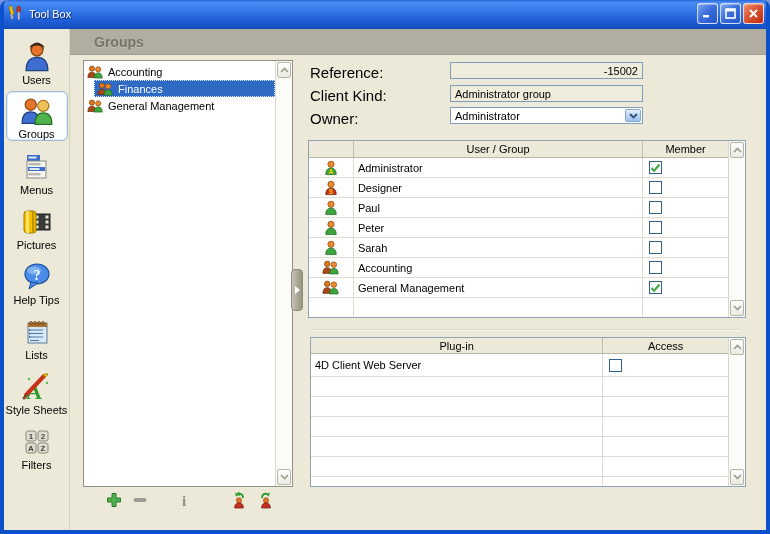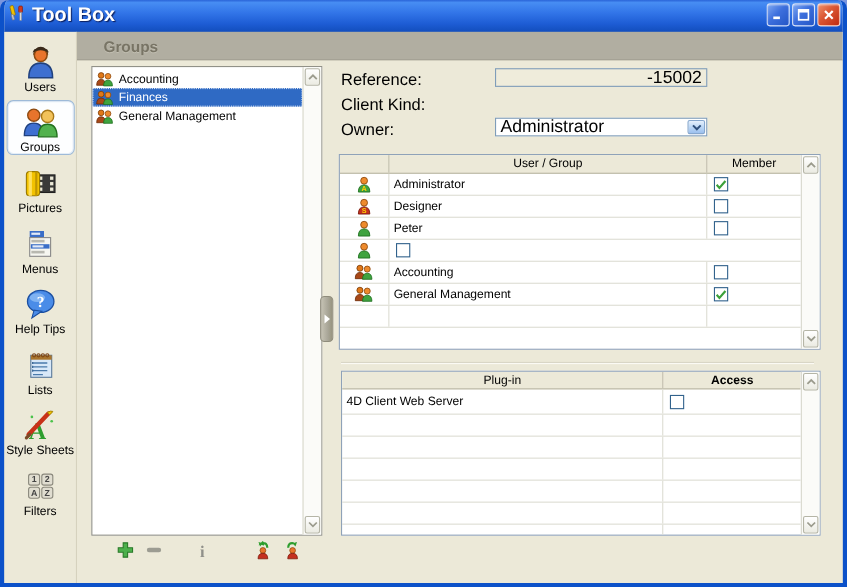--- a/index.html
+++ b/index.html
@@ -15,21 +15,21 @@
   }
 
   
   .titlebar {
     position: absolute; left: -4px; right: -4px; top: 0; height: 29px;
     background: linear-gradient(180deg,#2A64D8 0%,#478DF3 8%,#3275E8 40%,#1D5CD4 75%,#1450C0 96%,#0F49B4 100%);
     border-radius: 7px 7px 0 0;
     display: flex; align-items: center; padding: 0 6px 2px 8px;
   }
   .titlebar .title {
-    color:#fff; font-weight: bold; font-size: 18px; margin-left: 5px;
+    color:#fff; font-weight: normal; font-size: 11px; margin-left: 5px;
     text-shadow: 1px 1px 1px rgba(0,0,40,.7); flex: 1;
   }
   .winbtns { display: flex; gap: 2px; }
   .winbtn {
     width: 21px; height: 21px; border-radius: 3px; border: 1px solid rgba(255,255,255,.75);
     display: flex; align-items: center; justify-content: center;
     background: linear-gradient(135deg,#7FA8F2 0%,#3D6FDD 45%,#2356C6 100%);
     box-shadow: inset 0 1px 1px rgba(255,255,255,.4);
   }
   .winbtn.close { background: linear-gradient(135deg,#F0926C 0%,#DC5A36 40%,#C02A10 100%); }
@@ -65,21 +65,21 @@
 
   
   .groups-list {
     position: absolute; left: 13px; top: 5px; width: 210px; height: 427px;
     background: #FFFFFF; border: 1px solid #919188;
     display: flex;
   }
   .gl-items { flex: 1; padding-top: 2px; overflow: hidden; }
   .gl-item { height: 17px; display: flex; align-items: center; gap: 4px; padding-left: 3px; cursor: default; }
   .gl-item .gl-label { font-size: 11px; white-space: nowrap; }
-  .gl-item.sel { background: #2F6AC4; }
+  .gl-item.sel { background: #2F6AC4; margin-left: 10px; }
   .gl-item.sel .gl-label { color: #fff; }
   .gl-item.sel { outline: 1px dotted rgba(255,255,255,.85); outline-offset: -1px; }
 
   
   .vscroll { width: 17px; border-left: 1px solid #D8D8CC; background: #FBFBF8; display:flex; flex-direction:column; justify-content:space-between; }
   .sbtn {
     height: 16px; background: linear-gradient(180deg,#FFFFFF,#EBEBE2);
     border: 1px solid #B5B5A6; border-radius: 2px; margin: 1px;
     display: flex; align-items: center; justify-content: center;
   }
@@ -95,21 +95,21 @@
     border: 1px solid #8F8C7C; border-radius: 4px;
     display:flex; align-items:center; justify-content:center;
   }
   .splitter .arrow { width:0; height:0; border-top:4px solid transparent; border-bottom:4px solid transparent; border-left:5px solid #fff; }
 
   
   .fld-label { position: absolute; left: 240px; font-size: 15px; color:#000; }
   .fld {
     position: absolute; left: 380px; width: 193px; height: 17px;
     border: 1px solid #7F9DB9; background: #EFECDB;
-    font-size: 16px; padding: 1px 4px; display:flex; align-items:center;
+    font-size: 11px; padding: 1px 4px; display:flex; align-items:center;
   }
   .fld.num { justify-content: flex-end; }
   .combo { background:#fff; padding-right: 18px; }
   .combo .cbtn {
     position: absolute; right: 1px; top: 1px; bottom: 1px; width: 16px;
     background: linear-gradient(180deg,#E6F0FC 0%,#BCD7F5 50%,#9CC0EE 100%);
     border: 1px solid #86A7CE; border-radius: 2px;
     display:flex; align-items:center; justify-content:center;
   }
 
@@ -131,21 +131,21 @@
   .members .c-member { width: 86px; }
 
   .hr-sep { position: absolute; left: 240px; top: 274px; width: 430px; height: 2px;
     border-top: 1px solid #D9D6C6; border-bottom: 1px solid #FBFAF4; }
 
   .plugins { left: 240px; top: 282px; width: 436px; height: 150px; }
   .plugins .xrow { height: 20px; flex: 0 0 20px; }
   .plugins .xrow.first { height: 23px; flex: 0 0 23px; }
   .plugins .xrow.head { height: 16px; flex: 0 0 16px; }
   .plugins .c-plugin { width: 292px; }
-  .plugins .c-access { width: 126px; font-weight: bold; }
+  .plugins .c-access { width: 126px; }
 
   .chk {
     width: 13px; height: 13px; background: #fff; border: 1px solid #31628C;
     display: flex; align-items: center; justify-content: center; margin-left: 2px;
   }
 </style>
 </head>
 <body>
 
 <div class="window">
@@ -200,48 +200,48 @@
               <circle cx="6" cy="5" r="3.1" fill="#E8742C" stroke="#8C4A10" stroke-width="0.7"></circle>
               <path d="M1.2,15.4 Q1.2,9 6,9 Q10.8,9 10.8,15.4 Z" fill="#3E6FD0" stroke="#20417E" stroke-width="0.7"></path>
               <circle cx="13" cy="5.6" r="3.1" fill="#F2C25A" stroke="#A87818" stroke-width="0.7"></circle>
               <path d="M8.4,16 Q8.4,9.6 13,9.6 Q17.8,9.6 17.8,16 Z" fill="#52B24E" stroke="#23701E" stroke-width="0.7"></path>
             </svg>
           </span>
           <span class="side-label">Groups</span>
         </div>
         <div class="side-item">
           <span class="side-icon">
+            <svg width="30" height="32" viewBox="0 0 30 32">
+              <rect x="5" y="4" width="13" height="6" fill="#3A6EC8"></rect>
+              <rect x="6.5" y="5.5" width="8" height="2" fill="#fff" opacity="0.85"></rect>
+              <rect x="5" y="10" width="19" height="17" fill="#F6F6F0" stroke="#888" stroke-width="1"></rect>
+              <rect x="6.5" y="12" width="12" height="2.4" fill="#B8B8B0"></rect>
+              <rect x="6" y="16" width="17" height="4" fill="#3A6EC8"></rect>
+              <rect x="7.5" y="17" width="10" height="2" fill="#fff" opacity="0.85"></rect>
+              <rect x="6.5" y="22" width="12" height="2.4" fill="#B8B8B0"></rect>
+            </svg>
+          </span>
+          <span class="side-label">Menus</span>
+        </div>
+        <div class="side-item">
+          <span class="side-icon">
             <svg width="34" height="32" viewBox="0 0 34 32">
               <rect x="14" y="8" width="16" height="16" fill="#3A3A38" stroke="#202020"></rect>
               <rect x="15.5" y="9.5" width="3" height="3" fill="#ECE9D8"></rect>
               <rect x="15.5" y="14.5" width="3" height="3" fill="#ECE9D8"></rect>
               <rect x="15.5" y="19.5" width="3" height="3" fill="#ECE9D8"></rect>
               <rect x="25.5" y="9.5" width="3" height="3" fill="#ECE9D8"></rect>
               <rect x="25.5" y="14.5" width="3" height="3" fill="#ECE9D8"></rect>
               <rect x="25.5" y="19.5" width="3" height="3" fill="#ECE9D8"></rect>
               <rect x="4" y="5" width="12" height="22" rx="3" fill="#F2C200" stroke="#9A7A00" stroke-width="1"></rect>
               <rect x="6" y="5" width="3" height="22" fill="#FFE060"></rect>
               <rect x="12" y="5" width="2" height="22" fill="#C09600"></rect>
             </svg>
           </span>
           <span class="side-label">Pictures</span>
-        </div>
-        <div class="side-item">
-          <span class="side-icon">
-            <svg width="30" height="32" viewBox="0 0 30 32">
-              <rect x="5" y="4" width="13" height="6" fill="#3A6EC8"></rect>
-              <rect x="6.5" y="5.5" width="8" height="2" fill="#fff" opacity="0.85"></rect>
-              <rect x="5" y="10" width="19" height="17" fill="#F6F6F0" stroke="#888" stroke-width="1"></rect>
-              <rect x="6.5" y="12" width="12" height="2.4" fill="#B8B8B0"></rect>
-              <rect x="6" y="16" width="17" height="4" fill="#3A6EC8"></rect>
-              <rect x="7.5" y="17" width="10" height="2" fill="#fff" opacity="0.85"></rect>
-              <rect x="6.5" y="22" width="12" height="2.4" fill="#B8B8B0"></rect>
-            </svg>
-          </span>
-          <span class="side-label">Menus</span>
         </div>
         <div class="side-item">
           <span class="side-icon">
             <svg width="32" height="32" viewBox="0 0 32 32">
               <ellipse cx="16" cy="13" rx="12" ry="10" fill="#4A8CE8" stroke="#1C4FA0" stroke-width="1.2"></ellipse>
               <ellipse cx="13" cy="9.5" rx="7" ry="4" fill="#8CBCF4" opacity="0.8"></ellipse>
               <path d="M10,21 L8,28 L17,22 Z" fill="#4A8CE8" stroke="#1C4FA0" stroke-width="1"></path>
               <text x="16" y="18.5" font-size="14" font-weight="bold" fill="#fff" text-anchor="middle" font-family="Liberation Serif, serif">?</text>
             </svg>
           </span>
@@ -385,20 +385,21 @@
         </div>
 
       <div class="splitter">
         <span class="arrow"></span>
       </div>
 
       <div class="fld-label" style="top:9px">Reference:</div>
       <div class="fld num" style="top:7px">-15002</div>
 
       <div class="fld-label" style="top:32px">Client Kind:</div>
+      <div class="fld" style="top:30px">Administrator group</div>
 
       <div class="fld-label" style="top:55px">Owner:</div>
       <div class="fld combo" style="top:52px">
         <span>Administrator</span>
         <span class="cbtn">
           <svg width="9" height="6" viewBox="0 0 9 6">
               <path d="M1,1 L4.5,4.5 L8,1" stroke="#30507C" stroke-width="1.8" fill="none"></path>
             </svg>
         </span>
       </div>
@@ -441,32 +442,45 @@
                   <span class="chk"></span>
                 </div>
               </div>
               <div class="xrow">
                 <div class="xcell c-icon">
                   <svg width="16" height="16" viewBox="0 0 16 16">
                     <circle cx="8" cy="4.3" r="3.1" fill="#EE8A2C" stroke="#8C4A10" stroke-width="0.8"></circle>
                     <path d="M2.8,14.6 Q2.8,8.1 8,8.1 Q13.2,8.1 13.2,14.6 Z" fill="#3FA33F" stroke="#1E701E" stroke-width="0.8"></path>
                   </svg>
                 </div>
-                <div class="xcell c-name cdiv">Peter</div>
+                <div class="xcell c-name cdiv">Paul</div>
                 <div class="xcell c-member cdiv">
                   <span class="chk"></span>
                 </div>
               </div>
               <div class="xrow">
                 <div class="xcell c-icon">
                   <svg width="16" height="16" viewBox="0 0 16 16">
                     <circle cx="8" cy="4.3" r="3.1" fill="#EE8A2C" stroke="#8C4A10" stroke-width="0.8"></circle>
                     <path d="M2.8,14.6 Q2.8,8.1 8,8.1 Q13.2,8.1 13.2,14.6 Z" fill="#3FA33F" stroke="#1E701E" stroke-width="0.8"></path>
                   </svg>
                 </div>
+                <div class="xcell c-name cdiv">Peter</div>
+                <div class="xcell c-member cdiv">
+                  <span class="chk"></span>
+                </div>
+              </div>
+              <div class="xrow">
+                <div class="xcell c-icon">
+                  <svg width="16" height="16" viewBox="0 0 16 16">
+                    <circle cx="8" cy="4.3" r="3.1" fill="#EE8A2C" stroke="#8C4A10" stroke-width="0.8"></circle>
+                    <path d="M2.8,14.6 Q2.8,8.1 8,8.1 Q13.2,8.1 13.2,14.6 Z" fill="#3FA33F" stroke="#1E701E" stroke-width="0.8"></path>
+                  </svg>
+                </div>
+                <div class="xcell c-name cdiv">Sarah</div>
                 <div class="xcell c-member cdiv">
                   <span class="chk"></span>
                 </div>
               </div>
               <div class="xrow">
                 <div class="xcell c-icon">
                   <svg width="18" height="16.2" viewBox="0 0 19 16">
                     <circle cx="5.5" cy="4.6" r="2.9" fill="#E07818" stroke="#7A3C08" stroke-width="0.8"></circle>
                     <path d="M1,14.6 Q1,8.6 5.5,8.6 Q10,8.6 10,14.6 Z" fill="#A84818" stroke="#6E2C08" stroke-width="0.8"></path>
                     <circle cx="12.5" cy="5.4" r="2.9" fill="#EE8A2C" stroke="#8C4A10" stroke-width="0.8"></circle>

